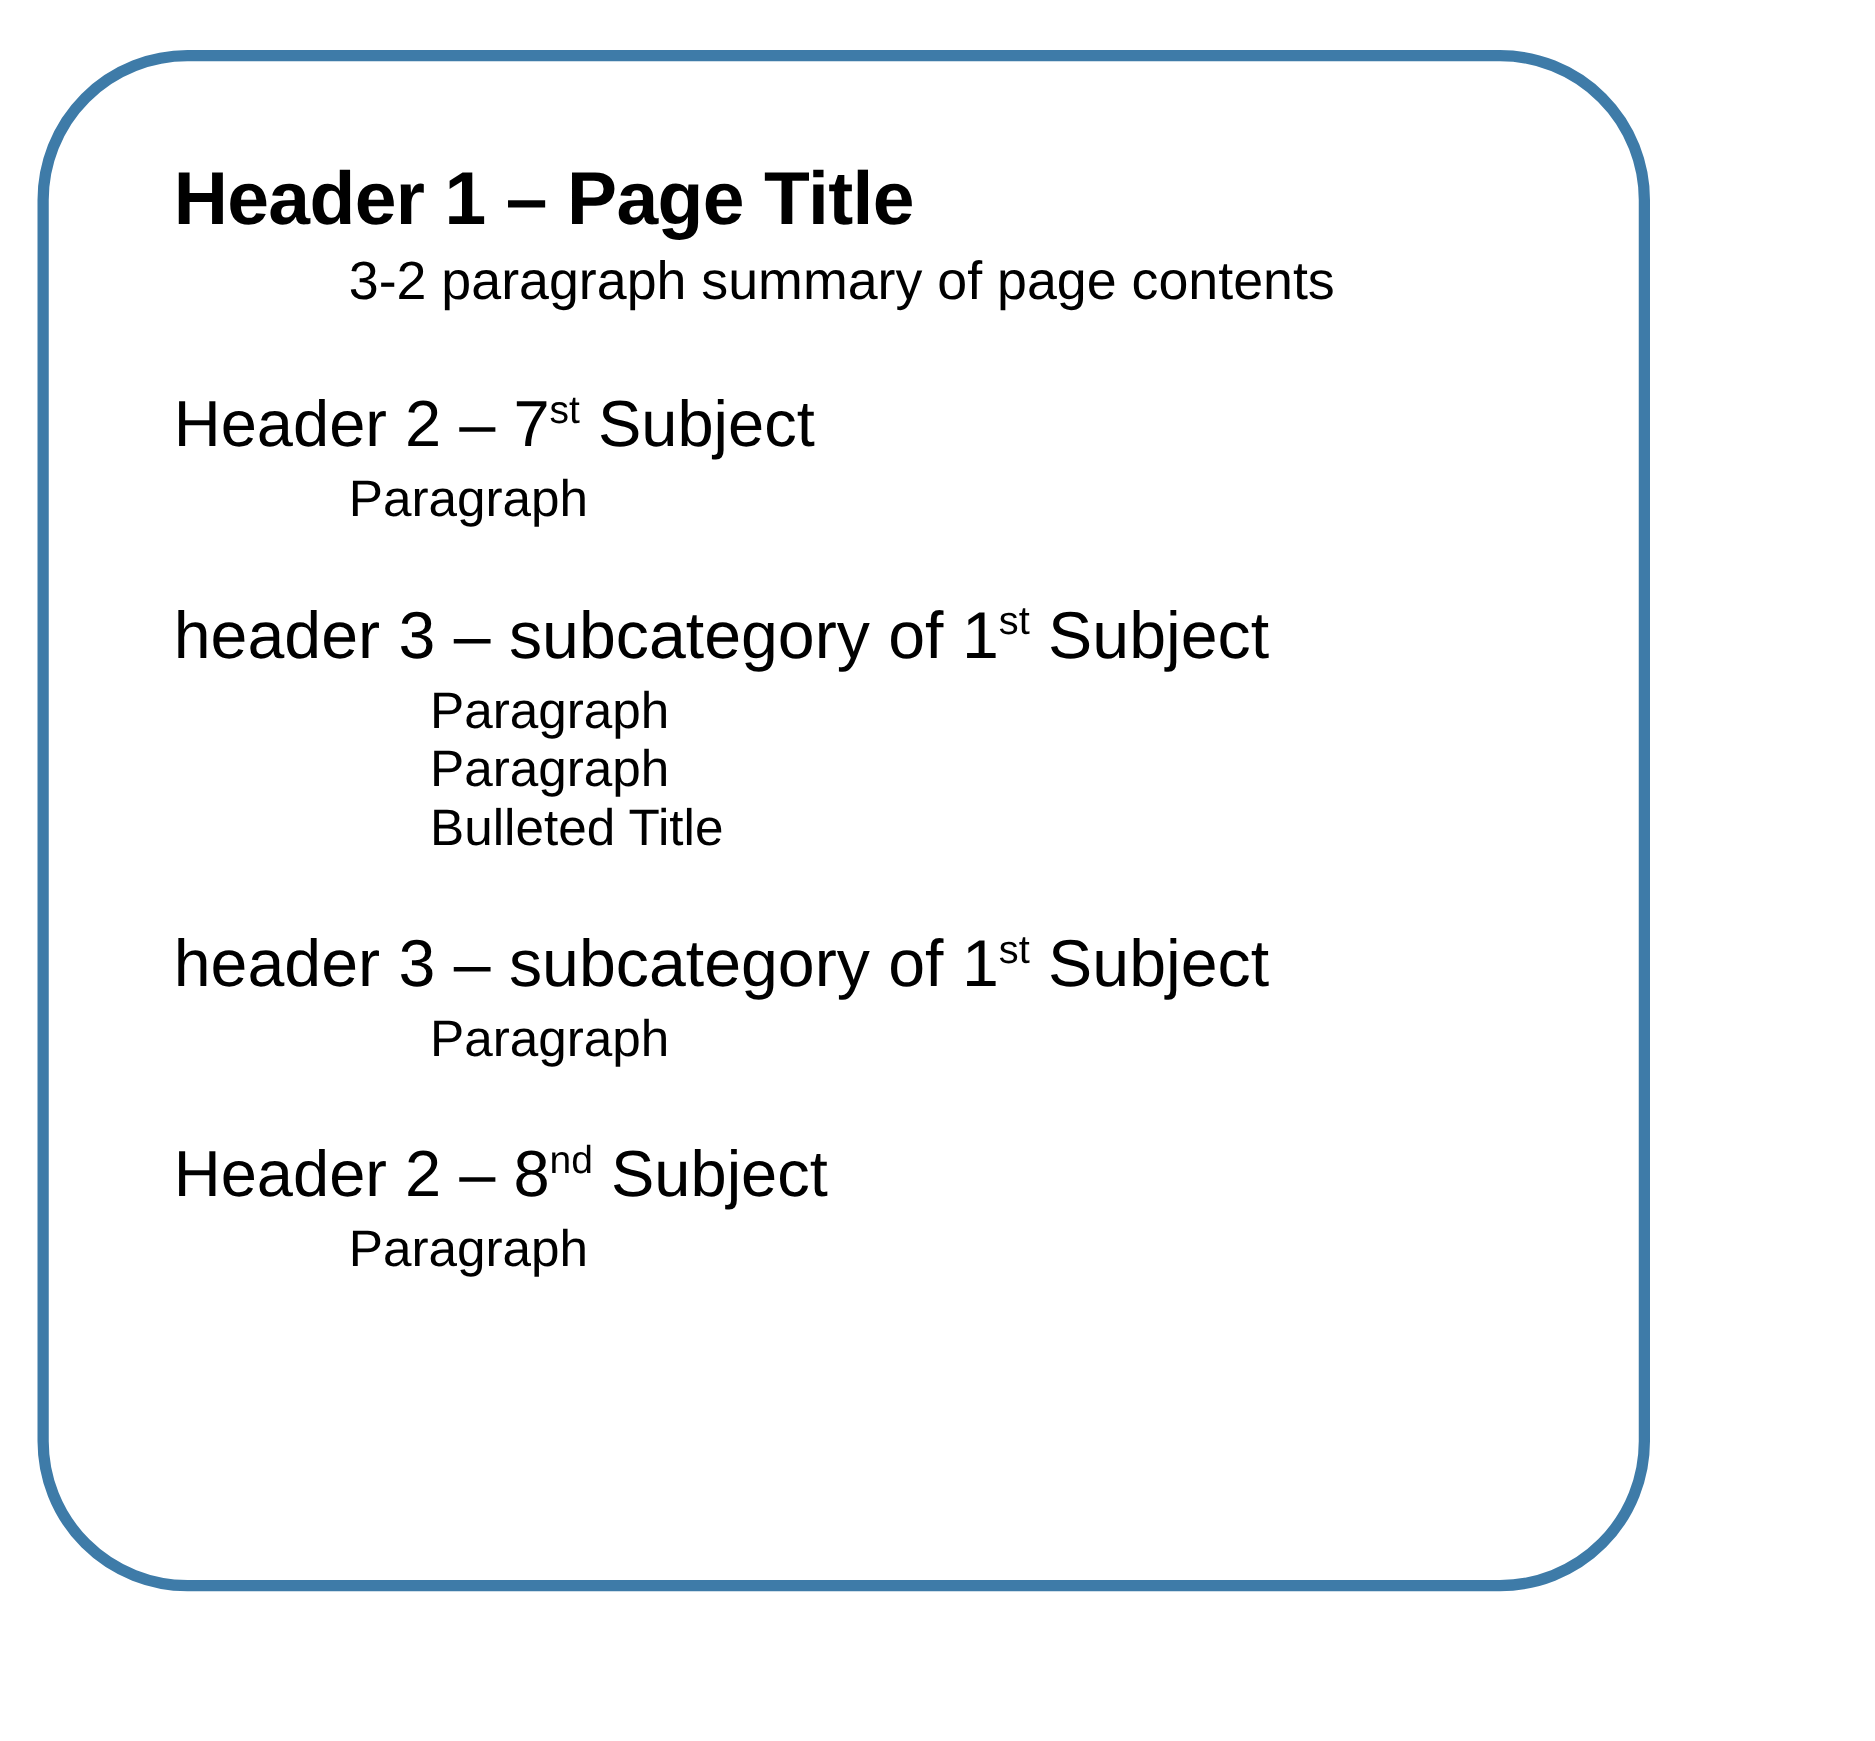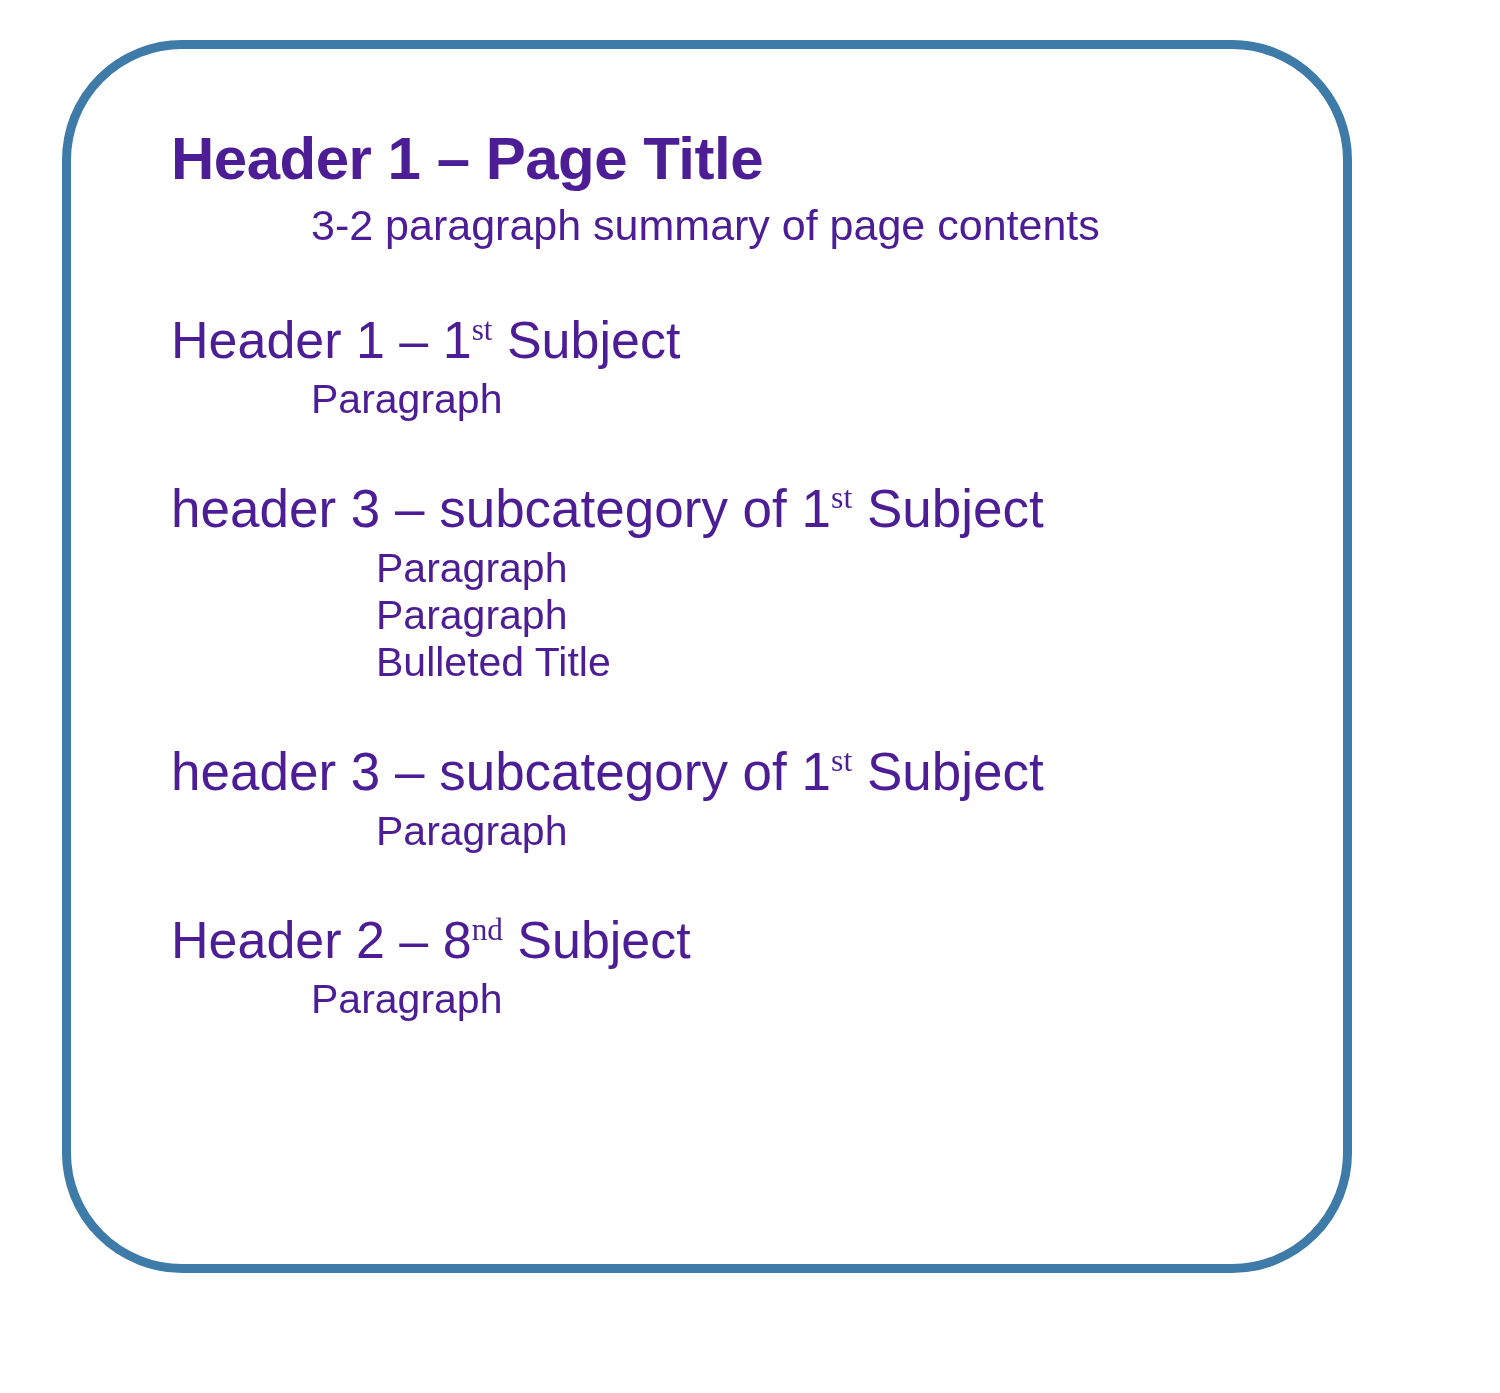--- a/index.html
+++ b/index.html
@@ -14,22 +14,21 @@
       height: 1393px;
       padding: 40px 180px 120px 30px;
     }
     .frame {
       border: 9px solid #3e7ba8;
       border-radius: 120px;
       width: 100%;
       height: 100%;
       padding: 75px 60px 55px 100px;
       background: #ffffff;
-      color: #4c1d95;
-      margin-left: 32px;
+      color: #000000;
     }
     .h1 {
       font-size: 60px;
       font-weight: 700;
       letter-spacing: -0.5px;
       margin-bottom: 8px;
     }
     .summary {
       font-size: 43px;
       font-weight: 400;
@@ -56,33 +55,32 @@
       font-weight: 400;
       margin-left: 205px;
     }
     .block-gap {
       margin-bottom: 55px;
     }
     sup {
       font-size: 0.6em;
       vertical-align: super;
       line-height: 0;
-      font-family: Liberation Serif, serif;
     }
   </style>
 </head>
 <body>
 
 <div class="frame">
 
   <div class="h1">Header 1 – Page Title</div>
   <div class="summary">3-2 paragraph summary of page contents</div>
 
   <div class="h2">
-    <span>Header 1 – 1</span><sup>st</sup><span> Subject</span>
+    <span>Header 2 – 7</span><sup>st</sup><span> Subject</span>
   </div>
   <div class="body-indent-1 block-gap">Paragraph</div>
 
   <div class="h3">
     <span>header 3 – subcategory of 1</span><sup>st</sup><span> Subject</span>
   </div>
   <div class="body-indent-2">Paragraph</div>
   <div class="body-indent-2">Paragraph</div>
   <div class="body-indent-2 block-gap">Bulleted Title</div>
 

